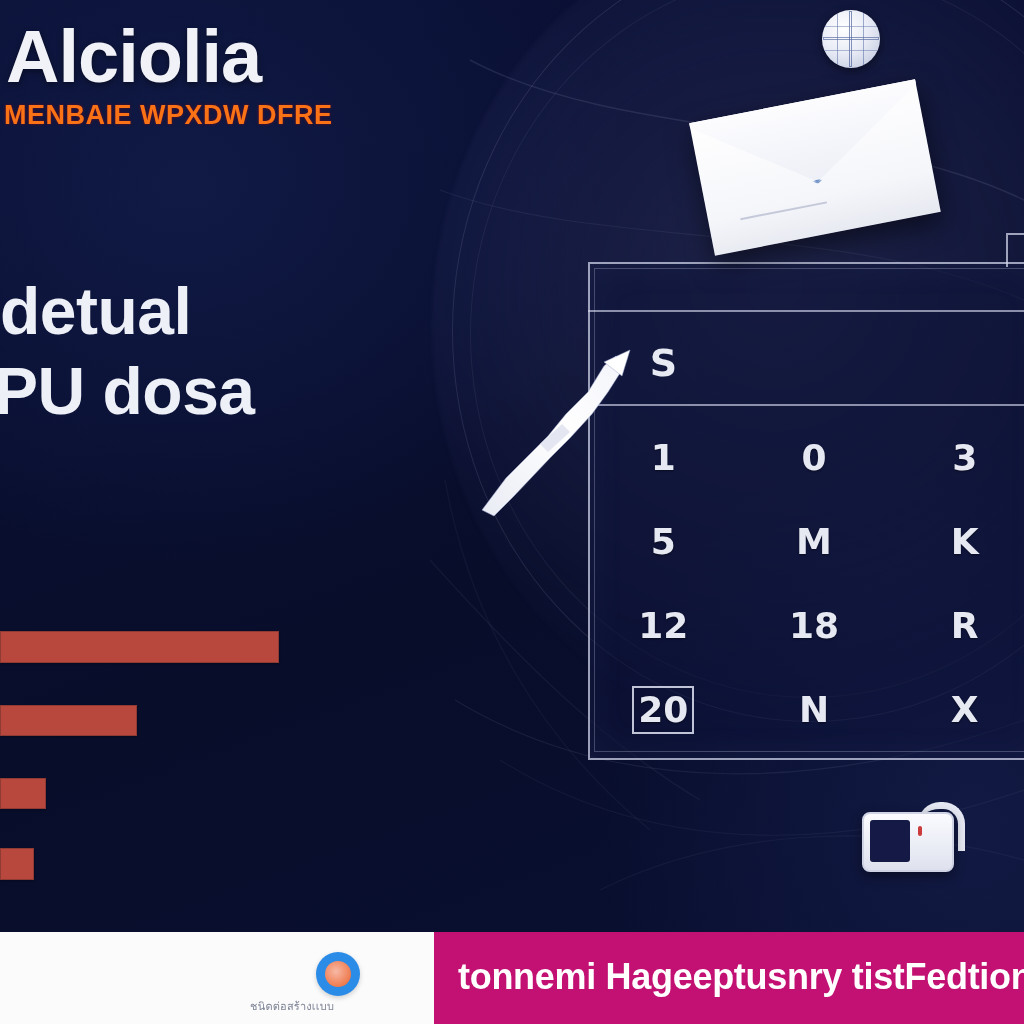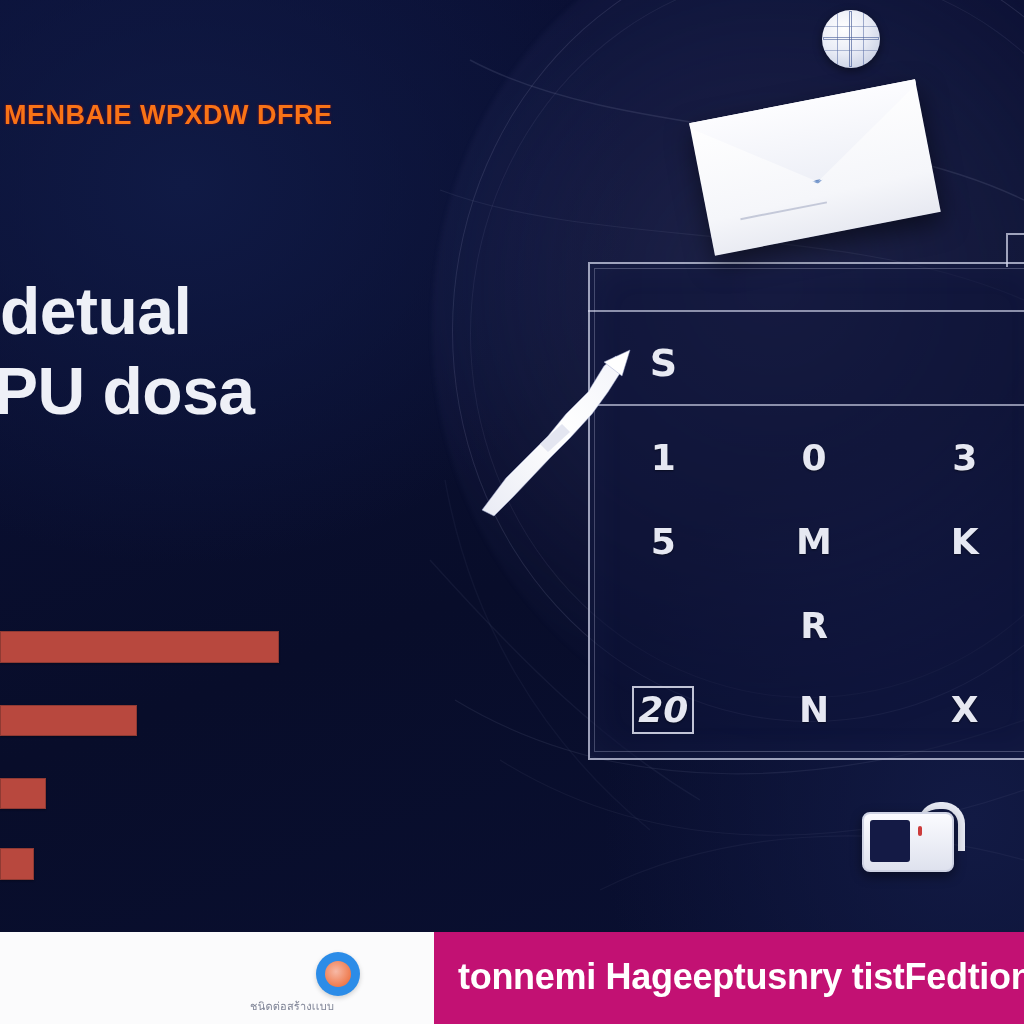--- a/index.html
+++ b/index.html
@@ -101,21 +101,21 @@
   }
   .grid-row{display:flex;height:84px;align-items:center;}
   .grid-cell{
     flex:1;text-align:center;
     font-size:36px;line-height:44px;font-weight:600;
     color:#e6e8f2;
     font-family:"DejaVu Sans", sans-serif;
     text-shadow:0 1px 2px rgba(0,0,0,.45);
   }
   .grid-cell.boxed{
-    display:flex;align-items:flex-start;justify-content:center;font-style:italic;
+    display:flex;align-items:flex-start;justify-content:center;
   }
   .grid-cell.boxed span{
     display:inline-block;padding:0 4px;
     border:2px solid rgba(226,228,242,.85);
   }
 
   
   .envelope{
     position:absolute;left:700px;top:100px;width:230px;height:135px;
     transform:rotate(-11deg);
@@ -231,20 +231,21 @@
   <svg class="swoosh" width="1024" height="1024" viewBox="0 0 1024 1024">
     <path d="M470,60 C620,140 860,120 1024,200" stroke="rgba(205,210,240,.22)" stroke-width="1.5" fill="none"></path>
     <path d="M440,190 C600,250 840,220 1024,300" stroke="rgba(205,210,240,.14)" stroke-width="1.2" fill="none"></path>
     <path d="M455,700 C620,800 830,790 1024,720" stroke="rgba(205,210,240,.16)" stroke-width="1.2" fill="none"></path>
     <path d="M500,760 C660,860 850,850 1024,790" stroke="rgba(205,210,240,.11)" stroke-width="1.2" fill="none"></path>
     <path d="M600,890 C720,830 880,820 1024,860" stroke="rgba(205,210,240,.10)" stroke-width="1.2" fill="none"></path>
     <path d="M430,560 C520,660 600,740 700,800" stroke="rgba(175,182,225,.13)" stroke-width="1.4" fill="none"></path>
     <path d="M445,480 C470,620 540,740 650,830" stroke="rgba(175,182,225,.10)" stroke-width="1.4" fill="none"></path>
   </svg>
 
+  <div class="title-main">Alciolia</div>
   <div class="title-sub">MENBAIE WPXDW DFRE</div>
 
   <div class="headline">detual</div>
   <div class="headline l2">PU dosa</div>
 
   <div>
     <div class="bar" style="top:631px;height:30px;width:277px;"></div>
     <div class="bar" style="top:705px;height:29px;width:135px;"></div>
     <div class="bar" style="top:778px;height:29px;width:44px;"></div>
     <div class="bar" style="top:848px;height:30px;width:32px;"></div>
@@ -267,20 +268,22 @@
       <div class="grid-cell">1</div>
       <div class="grid-cell">0</div>
       <div class="grid-cell">3</div>
     </div>
     <div class="grid-row">
       <div class="grid-cell">5</div>
       <div class="grid-cell">M</div>
       <div class="grid-cell">K</div>
     </div>
     <div class="grid-row">
+      <div class="grid-cell">12</div>
+      <div class="grid-cell">18</div>
       <div class="grid-cell">R</div>
     </div>
     <div class="grid-row">
       <div class="grid-cell boxed">
           <span>20</span>
         </div>
       <div class="grid-cell">N</div>
       <div class="grid-cell">X</div>
     </div>
   </div>

